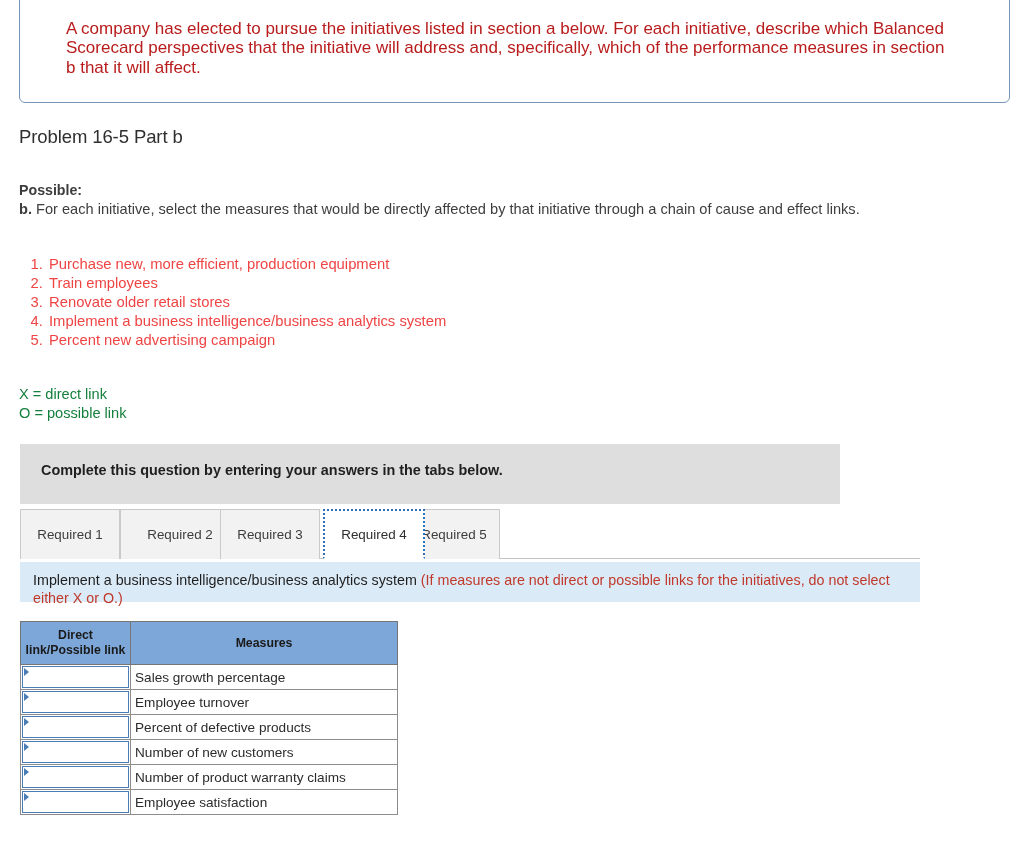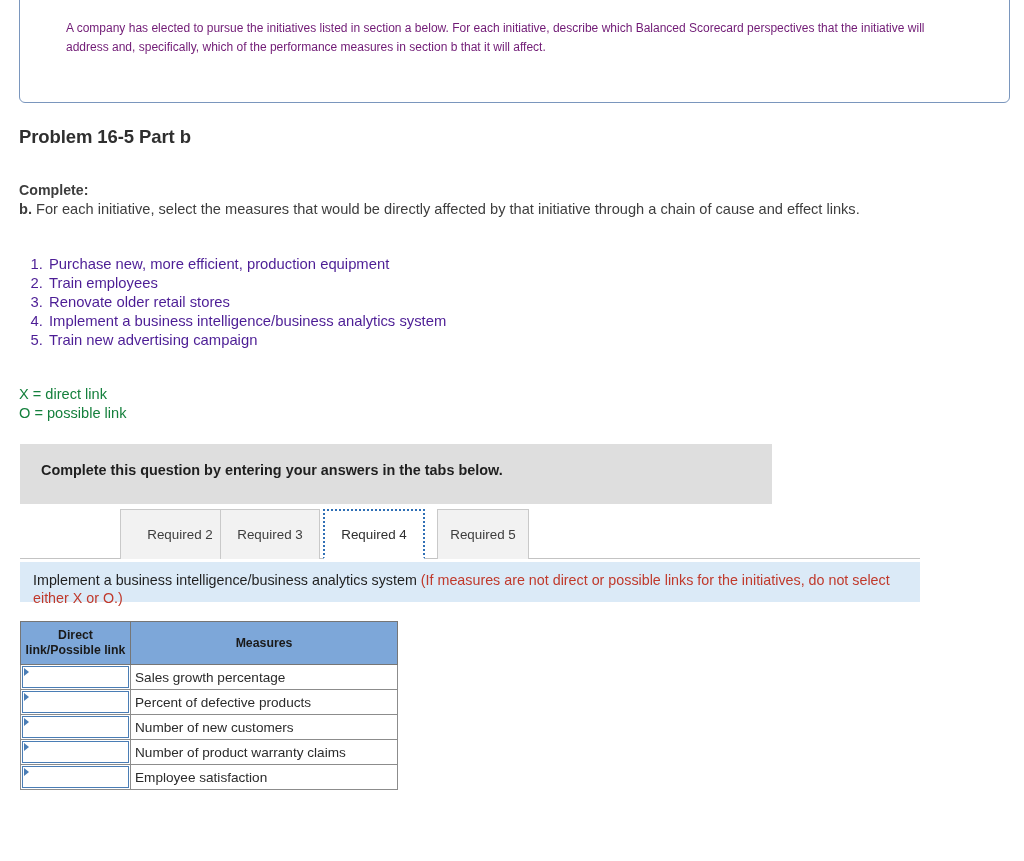--- a/index.html
+++ b/index.html
@@ -23,32 +23,32 @@
     height: 143px;
     border: 1px solid #7a96bd;
     border-radius: 0 0 6px 6px;
     background: #ffffff;
   }
   .intro-text {
     position: absolute;
     left: 46px;
     top: 58px;
     width: 890px;
-    font-size: 12px;
+    font-size: 17px;
     line-height: 19.4px;
-    color: #701a75;
+    color: #b91c1c;
   }
 
   
   .page-title {
     position: absolute;
     left: 19px;
     top: 126px;
     font-size: 18.5px;
-    font-weight: bold;
+    font-weight: normal;
     color: #2f2f2f;
     letter-spacing: -0.1px;
   }
   .required-label {
     position: absolute;
     left: 19px;
     top: 182px;
     font-size: 14.2px;
     font-weight: bold;
     color: #3d3d3d;
@@ -64,39 +64,39 @@
   .required-line b { font-weight: bold; }
 
   .initiatives {
     position: absolute;
     left: 19px;
     top: 255px;
     margin: 0;
     padding-left: 28px;
     font-size: 14.8px;
     line-height: 18.9px;
-    color: #4c1d95;
+    color: #ef4444;
   }
   .initiatives li { padding-left: 2px; }
 
   .legend {
     position: absolute;
     left: 19px;
     top: 385px;
     font-size: 14.6px;
     line-height: 19.2px;
     color: #15803d;
   }
 
   
   .instruction-banner {
     position: absolute;
     left: 20px;
     top: 444px;
-    width: 752px;
+    width: 820px;
     height: 60px;
     background: #dedede;
   }
   .instruction-banner-text {
     position: absolute;
     left: 21px;
     top: 18px;
     font-size: 14.4px;
     font-weight: bold;
     color: #1f1f1f;
@@ -129,21 +129,21 @@
     background: #ffffff;
     border: 2px dotted #2f6fb5;
     border-bottom: 2px solid #ffffff;
     z-index: 3;
     color: #2f2f2f;
   }
   .tab-1 { left: 0px;   width: 100px; }
   .tab-2 { left: 100px; width: 120px; }
   .tab-3 { left: 200px; width: 100px; }
   .tab-4 { left: 303px; width: 102px; }
-  .tab-5 { left: 417px; width: 92px; }
+  .tab-5 { left: 388px; width: 92px; }
 
   
   .question-panel {
     position: absolute;
     left: 20px;
     top: 562px;
     width: 900px;
     height: 40px;
     background: #dbeaf7;
   }
@@ -216,44 +216,45 @@
 </style>
 </head>
 <body>
 
 <div class="intro-box">
   <div class="intro-text">A company has elected to pursue the initiatives listed in section a below. For each initiative, describe which Balanced Scorecard perspectives that the initiative will address and, specifically, which of the performance measures in section b that it will affect.</div>
 </div>
 
 <div class="page-title">Problem 16-5 Part b</div>
 
-<div class="required-label">Complete:</div>
+<div class="required-label">Possible:</div>
 <div class="required-line">
   <b>b.</b>
   <span>For each initiative, select the measures that would be directly affected by that initiative through a chain of cause and effect links.</span>
 </div>
 
 <ol class="initiatives">
   <li>Purchase new, more efficient, production equipment</li>
   <li>Train employees</li>
   <li>Renovate older retail stores</li>
   <li>Implement a business intelligence/business analytics system</li>
-  <li>Train new advertising campaign</li>
+  <li>Percent new advertising campaign</li>
 </ol>
 
 <div class="legend">
   <div>X = direct link</div>
   <div>O = possible link</div>
 </div>
 
 <div class="instruction-banner">
   <div class="instruction-banner-text">Complete this question by entering your answers in the tabs below.</div>
 </div>
 
 <div class="tab-strip">
+  <div class="tab tab-1">Required 1</div>
   <div class="tab tab-2">Required 2</div>
   <div class="tab tab-3">Required 3</div>
   <div class="tab tab-4 active">Required 4</div>
   <div class="tab tab-5">Required 5</div>
 </div>
 
 <div class="question-panel">
   <div class="question-panel-text">
     <span>Implement a business intelligence/business analytics system</span>
     <span class="hint">(If measures are not direct or possible links for the initiatives, do not select either X or O.)</span>
@@ -279,20 +280,28 @@
         </div>
       </td>
       <td class="measure-cell">Sales growth percentage</td>
     </tr>
     <tr>
       <td class="select-cell">
         <div class="dropdown-box">
           <span class="dropdown-marker"></span>
         </div>
       </td>
+      <td class="measure-cell">Employee turnover</td>
+    </tr>
+    <tr>
+      <td class="select-cell">
+        <div class="dropdown-box">
+          <span class="dropdown-marker"></span>
+        </div>
+      </td>
       <td class="measure-cell">Percent of defective products</td>
     </tr>
     <tr>
       <td class="select-cell">
         <div class="dropdown-box">
           <span class="dropdown-marker"></span>
         </div>
       </td>
       <td class="measure-cell">Number of new customers</td>
     </tr>

